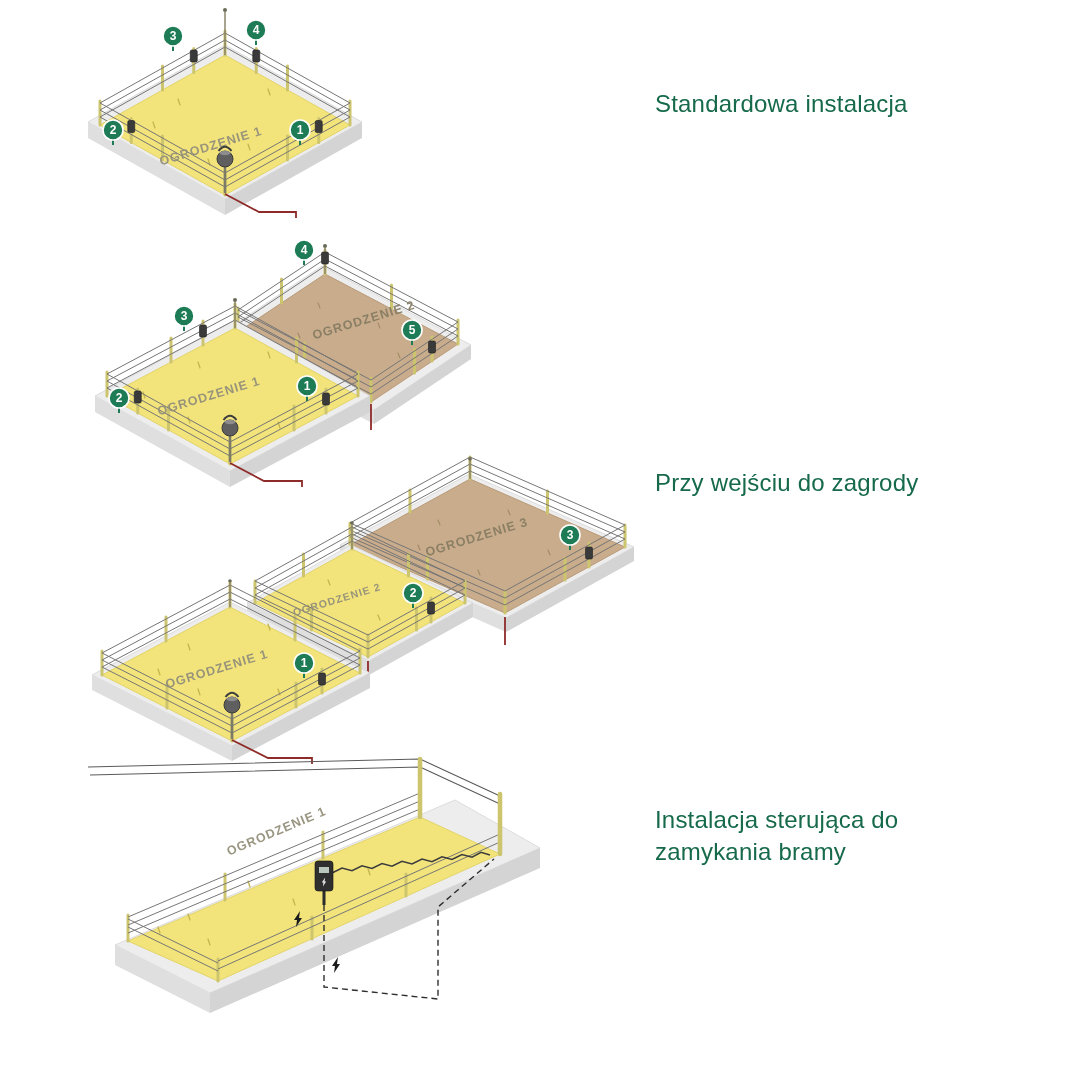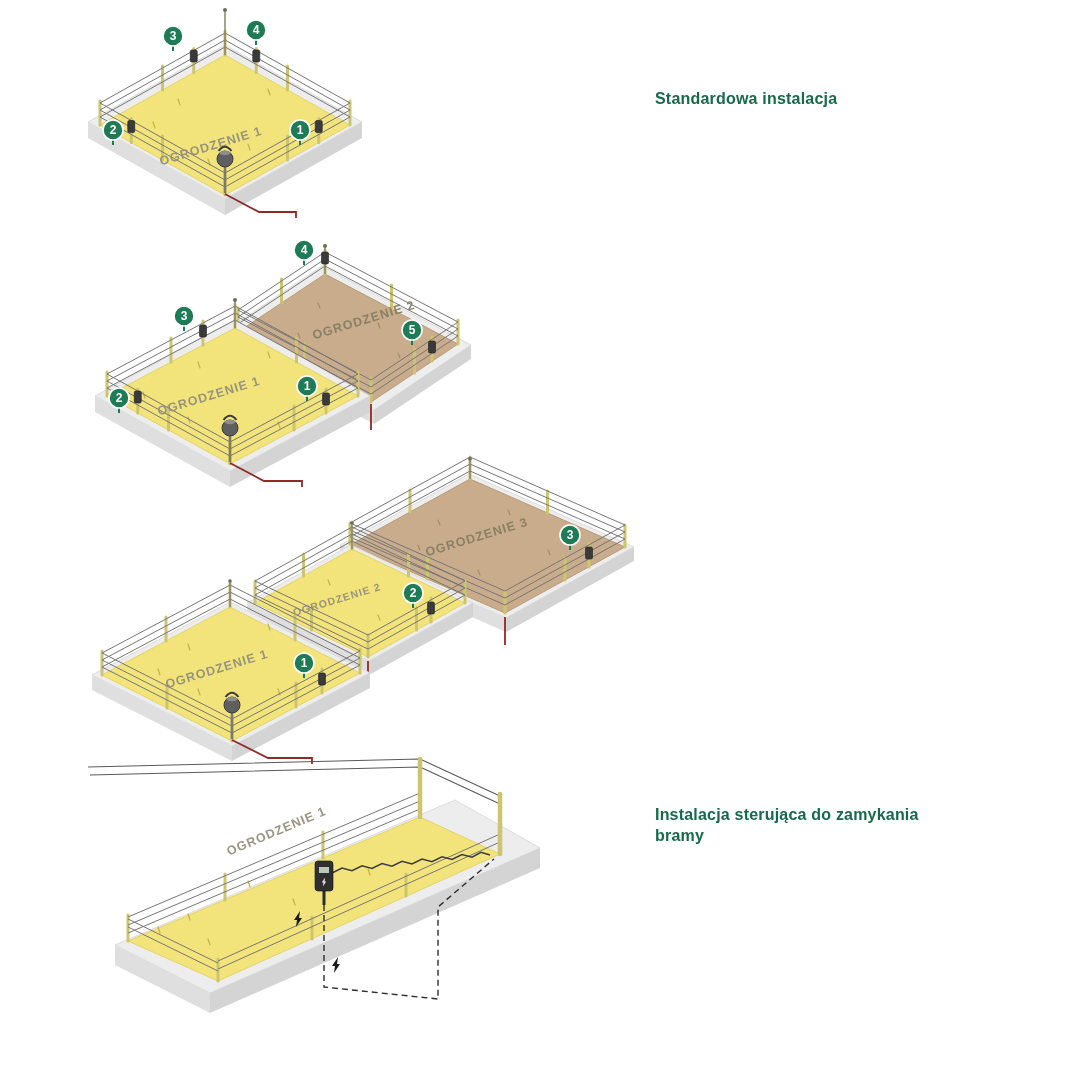--- a/index.html
+++ b/index.html
@@ -1,19 +1,19 @@
 <!DOCTYPE html>
 <html><head>
 <meta charset="utf-8">
 <style>
   * { margin:0; padding:0; box-sizing:border-box; }
   html,body { background:#ffffff; }
   body { font-family:"Liberation Sans", sans-serif; }
   .canvas { position:relative; width:1080px; height:1080px; background:#fff; overflow:hidden; }
-  .section-title { position:absolute; color:#166a4b; font-weight:bold; font-size:16px; line-height:1.32; letter-spacing:.2px; }
+  .section-title { position:absolute; color:#166a4b; font-weight:normal; font-size:24px; line-height:1.32; letter-spacing:.2px; }
   .illus { position:absolute; }
 
   
   .platform-top { fill:#ededed; stroke:#dcdcdc; stroke-width:1; }
   .platform-sideL { fill:#dfdfdf; }
   .platform-sideR { fill:#d4d4d4; }
   .field-yellow { fill:#f2e47b; stroke:#e3d468; stroke-width:1; }
   .field-brown { fill:#c9ac8b; stroke:#b89a78; stroke-width:1; }
   .post { stroke:#cdc46e; stroke-width:3; stroke-linecap:round; fill:none; }
   .gatepost { stroke:#cdc46e; stroke-width:4.5; stroke-linecap:round; }
@@ -38,20 +38,21 @@
   .dashedwire { stroke:#2e2e2e; stroke-width:1.4; fill:none; stroke-dasharray:6 4; }
   .bolt { fill:#1c1c1c; }
   .spring { stroke:#3c3c3c; stroke-width:1.6; fill:none; }
 </style>
 </head>
 <body>
 
 <div class="canvas">
 
   <div class="section-title" style="left:655px; top:88px; width:360px;">Standardowa instalacja</div>
+  <div class="section-title" style="left:655px; top:467px; width:360px;">Przy wejściu do zagrody</div>
   <div class="section-title" style="left:655px; top:804px; width:285px;">Instalacja sterująca do zamykania bramy</div>
 
   <svg class="illus" style="left:60px; top:0px;" width="330" height="240" viewBox="0 0 330 240">
     <g>
       <polygon class="platform-top" points="165,45 302,122 165,199 28,122"></polygon>
       <polygon class="platform-sideL" points="28,122 165,199 165,215 28,138"></polygon>
       <polygon class="platform-sideR" points="302,122 165,199 165,215 302,138"></polygon>
     </g>
     <polygon class="field-yellow" points="165,55 290,125 165,195 40,125"></polygon>
     <path class="tuft" d="M120 105l-2 -6M210 95l-2 -6M150 165l-2 -6M235 140l-2 -6M95 128l-2 -6M190 150l-2 -6"></path>

